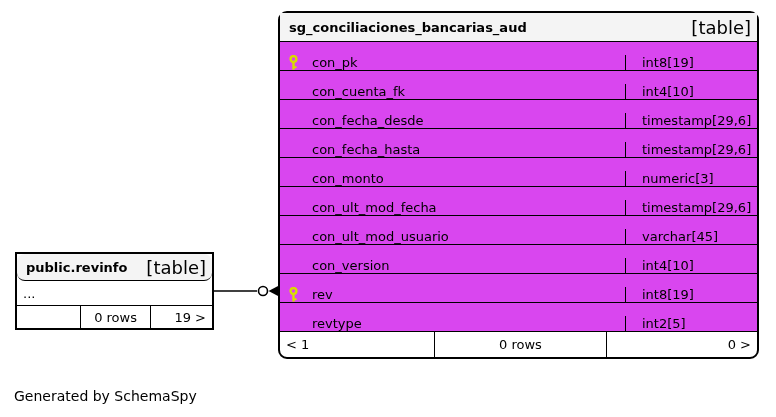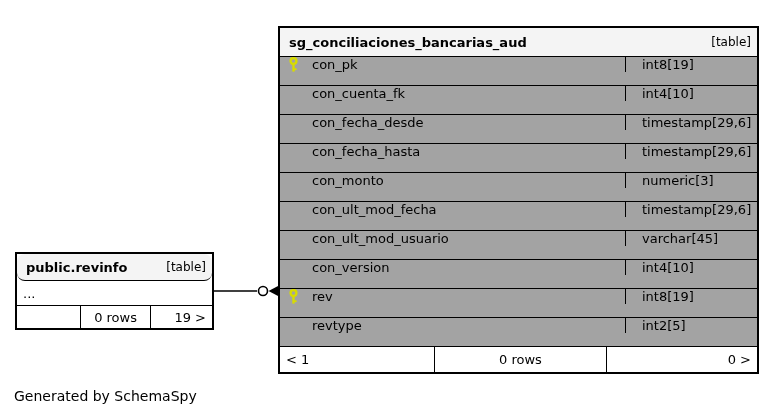--- a/index.html
+++ b/index.html
@@ -20,27 +20,27 @@
   }
   .dbtable-header {
     display:flex;
     align-items:center;
     justify-content:space-between;
     background:#f4f4f4;
     border-bottom:1px solid #000;
     padding:0 6px 0 9px;
   }
   .dbtable-title { font-weight:bold; font-size:13px; white-space:nowrap; }
-  .dbtable-badge { font-size:12px; white-space:nowrap; }
+  .dbtable-badge { font-size:18px; white-space:nowrap; }
   .col-row {
     display:flex;
-    align-items:flex-start;
+    align-items:flex-end;
     border-bottom:1px solid #000;
     height:29px;
-    background:#a3a3a3;
+    background:#d946ef;
   }
   .col-name {
     flex:1 1 auto;
     position:relative;
     display:flex;
     align-items:center;
     padding-left:32px;
     white-space:nowrap;
     overflow:hidden;
   }
@@ -113,21 +113,21 @@
       <span class="fcell right">19 &gt;</span>
     </div>
   </div>
 
   <svg class="connector" style="left:210px; top:281px;" width="70" height="20" viewBox="0 0 70 20">
     <line x1="2" y1="10" x2="47" y2="10" stroke="#000" stroke-width="1.5"></line>
     <circle cx="53" cy="10" r="4.5" fill="#fff" stroke="#000" stroke-width="1.6"></circle>
     <polygon points="58.5,10 69,4.4 69,15.6" fill="#000"></polygon>
   </svg>
 
-  <div class="dbtable" style="left:278px; top:26px; width:481px;">
+  <div class="dbtable" style="left:278px; top:11px; width:481px;border-radius:9px;">
     <div class="dbtable-header" style="height:29px;">
       <span class="dbtable-title">sg_conciliaciones_bancarias_aud</span>
       <span class="dbtable-badge">[table]</span>
     </div>
 
     <div>
   <div class="col-row">
     <div class="col-name">
       <span class="keywrap">
         <svg width="9" height="16" viewBox="0 0 9 16">

